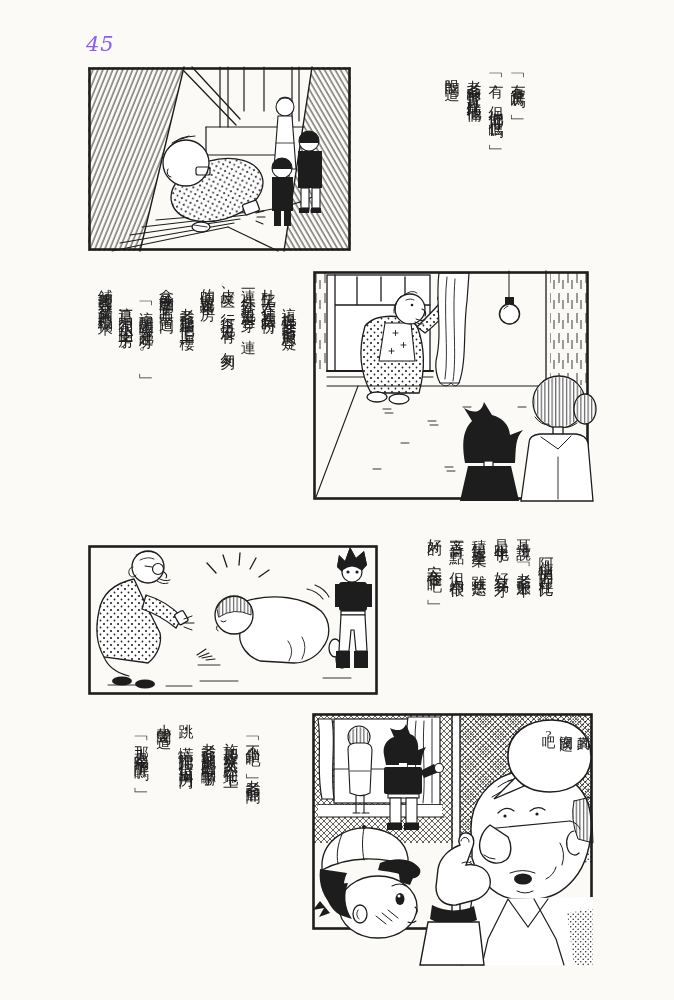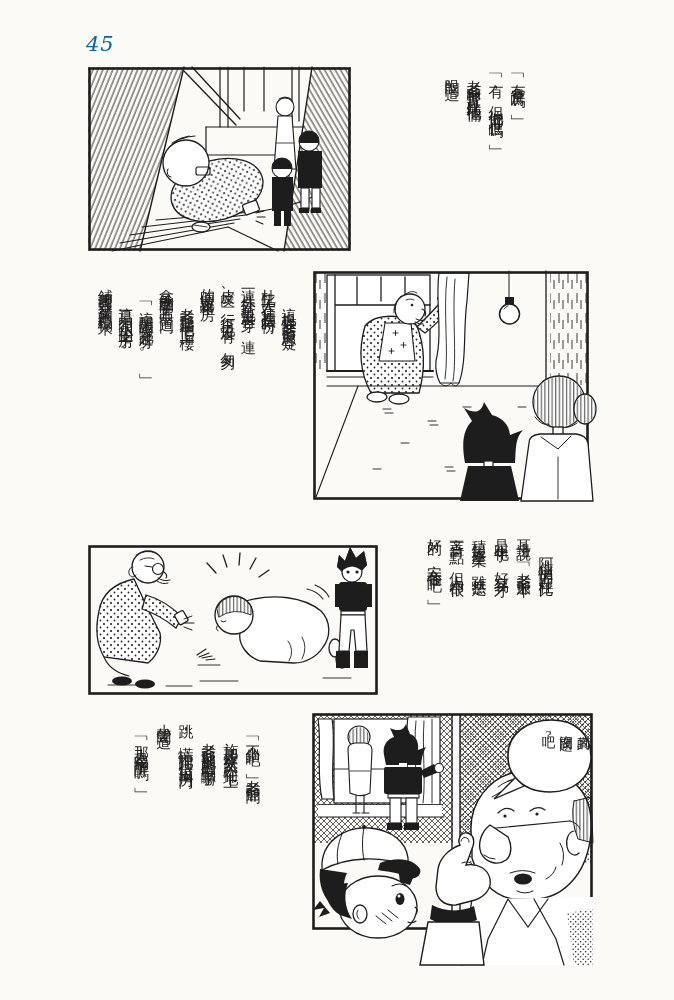--- a/index.html
+++ b/index.html
@@ -4,21 +4,21 @@
 <style>
   html,body{margin:0;padding:0;}
   body{
     width:674px;height:1000px;position:relative;overflow:hidden;
     background:#fbfaf6;
     font-family:"Liberation Serif", serif;
   }
   .page-number{
     position:absolute;left:86px;top:32px;
     font-family:"DejaVu Serif", serif;font-style:italic;
-    font-size:21px;color:#0369a1;letter-spacing:1px;
+    font-size:21px;color:#8b5cf6;letter-spacing:1px;
   }
   .panel{position:absolute;overflow:visible;}
   .p1{left:88px;top:67px;width:263px;height:184px;}
   .p2{left:313px;top:271px;width:300px;height:232px;}
   .p3{left:88px;top:545px;width:290px;height:150px;}
   .p4{left:312px;top:713px;width:281px;height:252px;}
   .tblock{
     position:absolute;
     writing-mode:vertical-rl;text-orientation:upright;
     color:#1d1d1d;font-size:15px;letter-spacing:3.5px;

